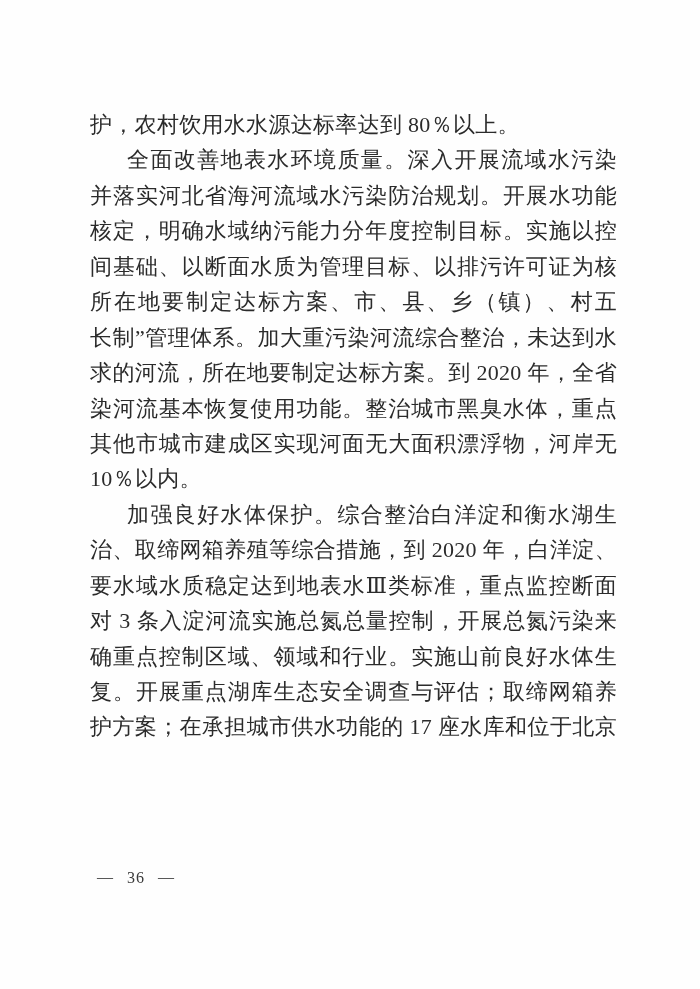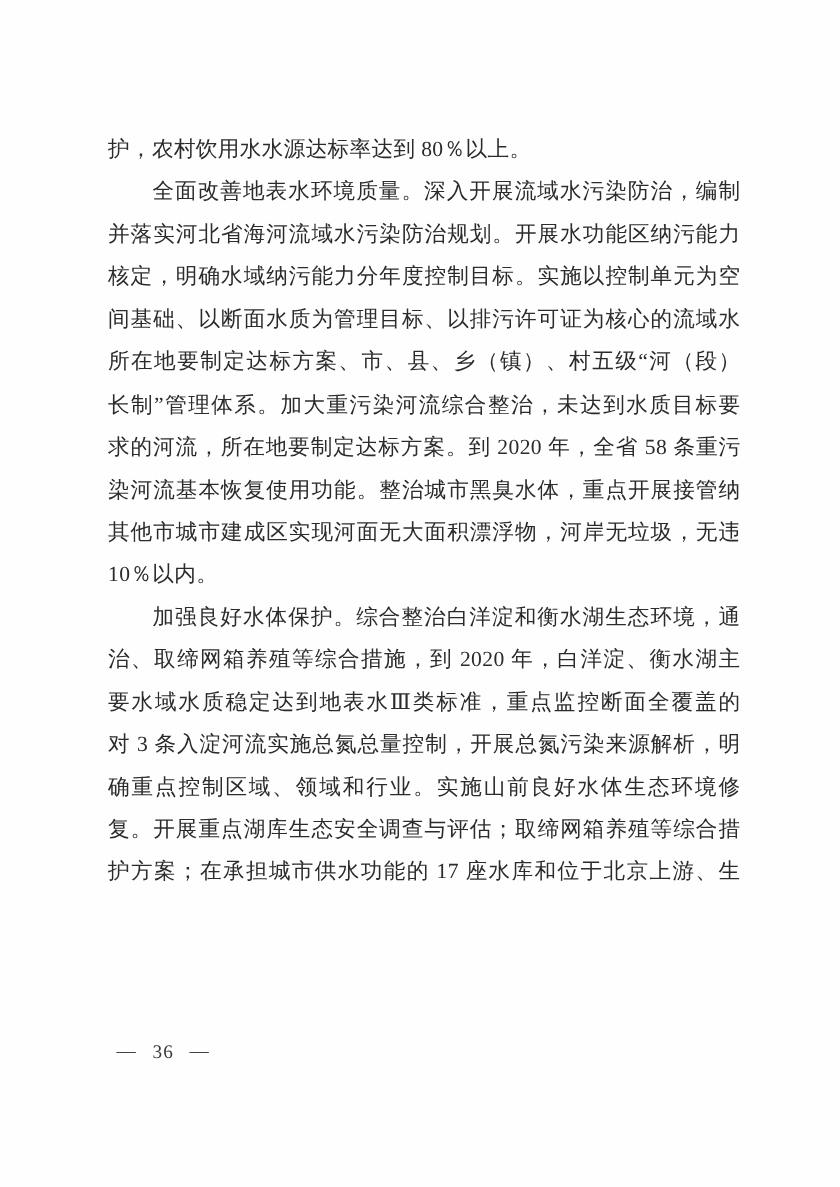--- a/index.html
+++ b/index.html
@@ -18,21 +18,21 @@
   }
   .content {
     position: absolute;
     left: 90px;
     top: 107px;
     width: 527px;
   }
   .line {
     height: 35.45px;
     line-height: 35.45px;
-    font-size: 18px;
+    font-size: 22px;
     font-weight: 500;
     letter-spacing: 0.3px;
     text-align: justify;
     text-align-last: justify;
     overflow: hidden;
     white-space: normal;
   }
   .line.indent {
     padding-left: 37px;
   }

